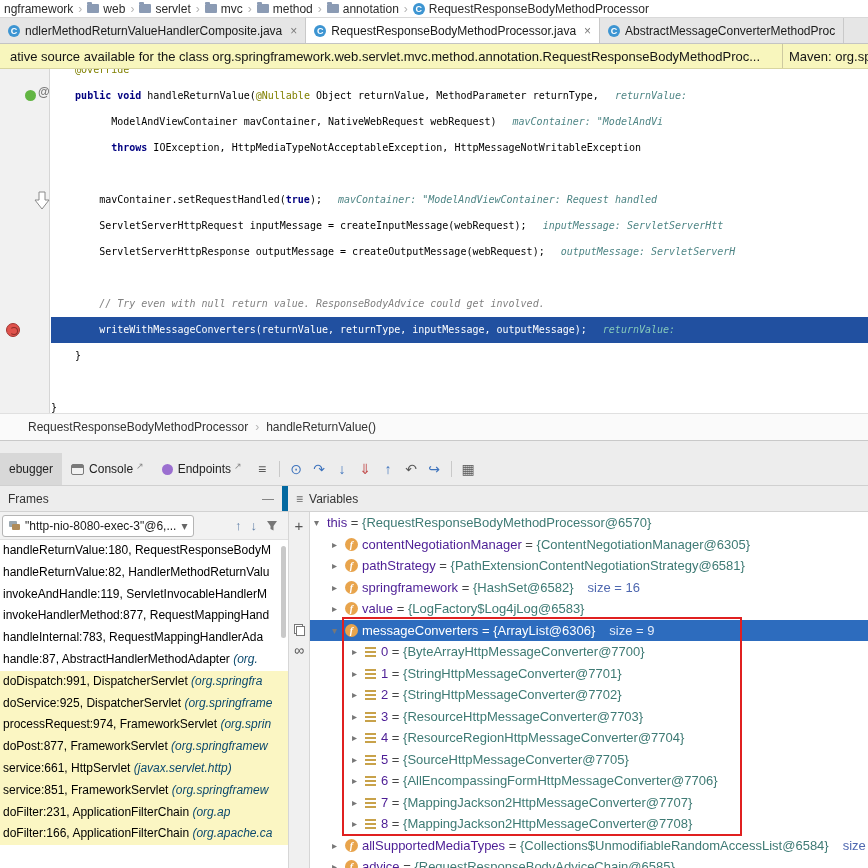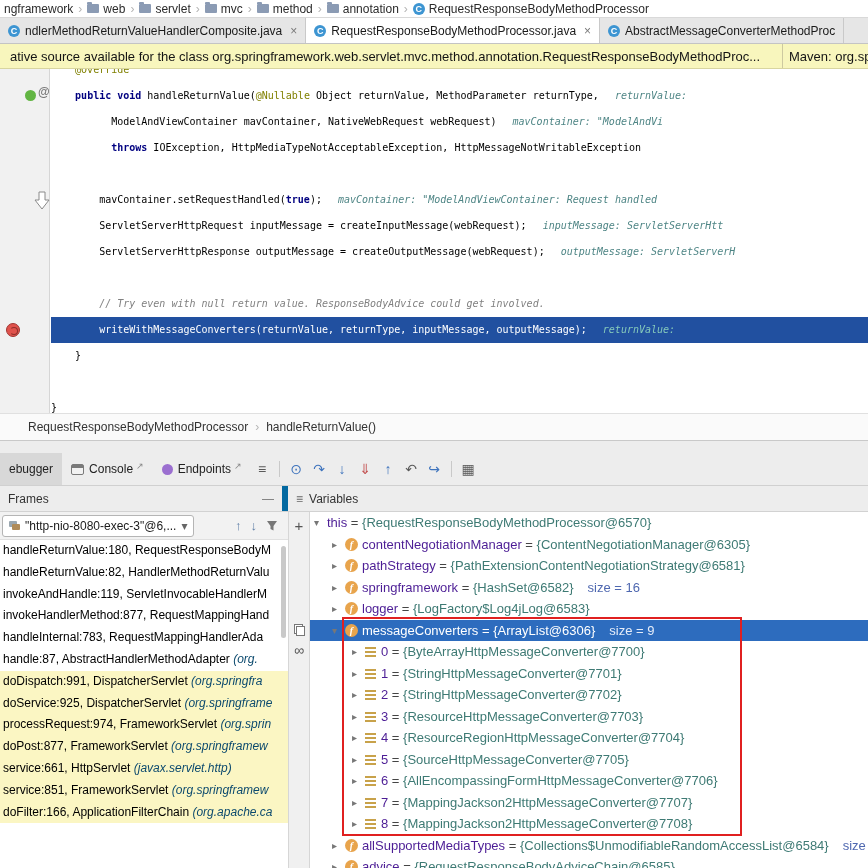--- a/index.html
+++ b/index.html
@@ -276,20 +276,21 @@
           <div class="frame-row"><span class="frame-main">invokeAndHandle:119, ServletInvocableHandlerM</span></div>
           <div class="frame-row"><span class="frame-main">invokeHandlerMethod:877, RequestMappingHand</span></div>
           <div class="frame-row"><span class="frame-main">handleInternal:783, RequestMappingHandlerAda</span></div>
           <div class="frame-row"><span class="frame-main">handle:87, AbstractHandlerMethodAdapter </span><span class="frame-pkg">(org.</span></div>
           <div class="frame-row lib"><span class="frame-main">doDispatch:991, DispatcherServlet </span><span class="frame-pkg">(org.springfra</span></div>
           <div class="frame-row lib"><span class="frame-main">doService:925, DispatcherServlet </span><span class="frame-pkg">(org.springframe</span></div>
           <div class="frame-row lib"><span class="frame-main">processRequest:974, FrameworkServlet </span><span class="frame-pkg">(org.sprin</span></div>
           <div class="frame-row lib"><span class="frame-main">doPost:877, FrameworkServlet </span><span class="frame-pkg">(org.springframew</span></div>
           <div class="frame-row lib"><span class="frame-main">service:661, HttpServlet </span><span class="frame-pkg">(javax.servlet.http)</span></div>
           <div class="frame-row lib"><span class="frame-main">service:851, FrameworkServlet </span><span class="frame-pkg">(org.springframew</span></div>
+          <div class="frame-row lib"><span class="frame-main">doFilter:231, ApplicationFilterChain </span><span class="frame-pkg">(org.ap</span></div>
           <div class="frame-row lib"><span class="frame-main">doFilter:166, ApplicationFilterChain </span><span class="frame-pkg">(org.apache.ca</span></div>
         </div>
       <div class="frames-scrollbar"></div>
     </div>
 
     <div class="mid-strip">
       <span class="strip-plus">+</span>
       <span class="copy-icon"></span>
       <span class="inf-icon">∞</span>
     </div>
@@ -320,21 +321,21 @@
             <span class="tree-chevron">▸</span>
             <span class="f-icon">f</span>
             <span class="var-name">springframework</span>
             <span class="var-eq"> = </span>
             <span class="var-value">{HashSet@6582}</span>
             <span class="var-size">size = 16</span>
           </div>
           <div class="var-row lvl1">
             <span class="tree-chevron">▸</span>
             <span class="f-icon">f</span>
-            <span class="var-name">logger</span>
+            <span class="var-name">value</span>
             <span class="var-eq"> = </span>
             <span class="var-value">{LogFactory$Log4jLog@6583}</span>
           </div>
           <div class="var-row lvl1 sel">
             <span class="tree-chevron">▾</span>
             <span class="f-icon">f</span>
             <span class="var-name">messageConverters</span>
             <span class="var-eq"> = </span>
             <span class="var-value">{ArrayList@6306}</span>
             <span class="var-size">size = 9</span>

